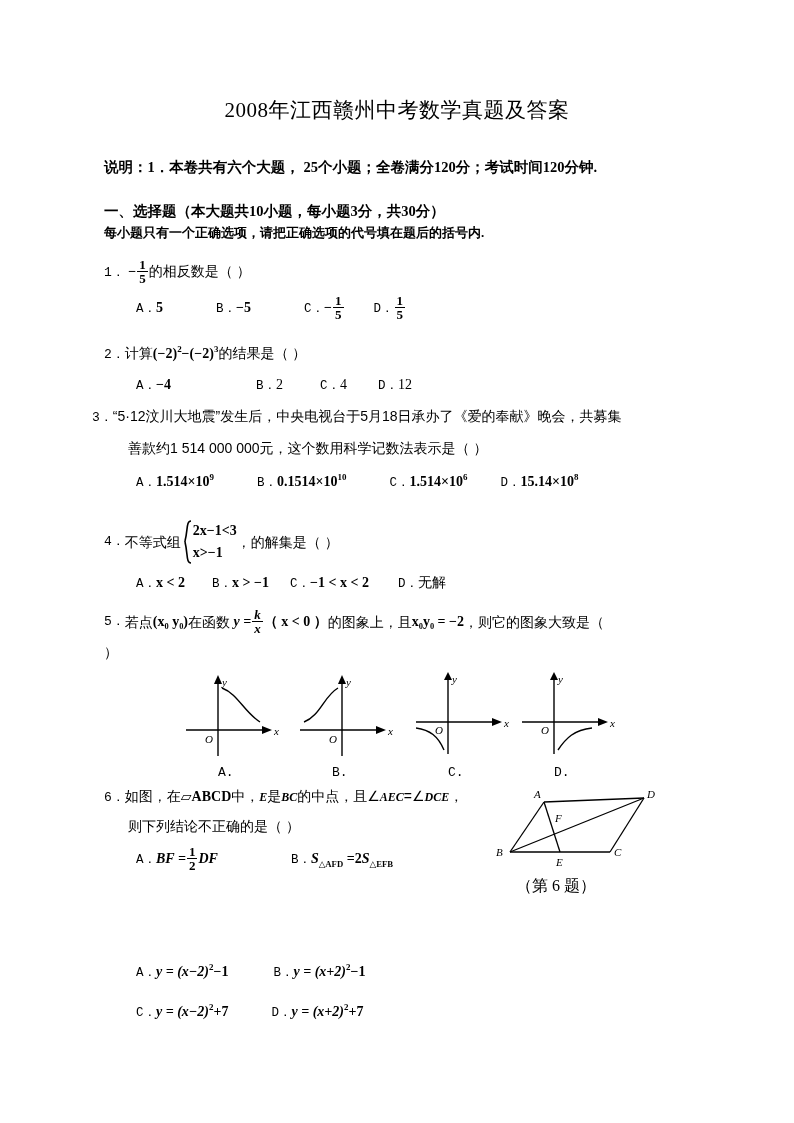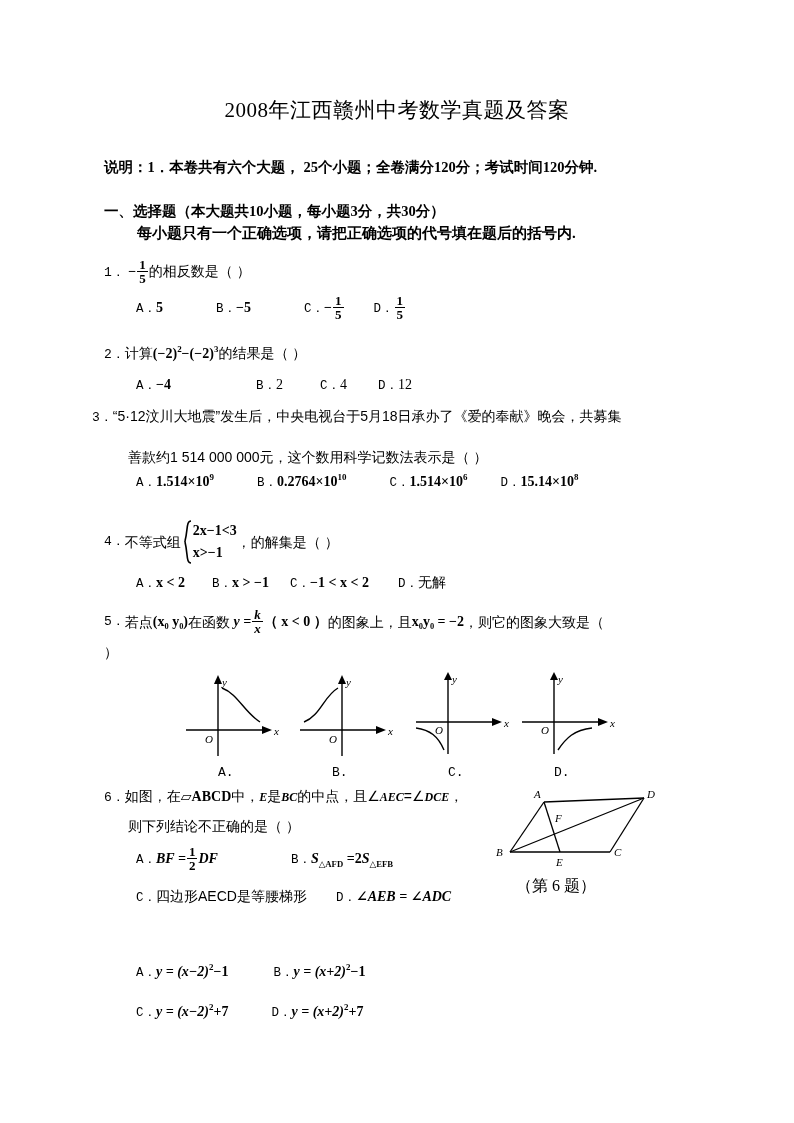--- a/index.html
+++ b/index.html
@@ -41,24 +41,23 @@
   .sec-head {
     position: absolute;
     left: 104px; top: 202px;
     font-size: 14.5px;
     font-weight: bold;
     white-space: nowrap;
   }
   .sec-sub {
     position: absolute;
     left: 104px; top: 224px;
-    font-size: 15px;
-    font-weight: bold;
-    white-space: nowrap;
-    margin-left: 33px;
+    font-size: 13px;
+    font-weight: bold;
+    white-space: nowrap;
   }
   .qnum {
     font-family: "Liberation Mono", "DejaVu Sans Mono", monospace;
     font-size: 13px;
   }
   .qline {
     position: absolute;
     font-size: 14px;
     white-space: nowrap;
     line-height: 1.15;
@@ -180,27 +179,27 @@
     <span class="olab">B．</span><span>2</span>
     <span style="display:inline-block;width:30px"></span>
     <span class="olab">C．</span><span>4</span>
     <span style="display:inline-block;width:24px"></span>
     <span class="olab">D．</span><span>12</span>
   </div>
 
   <div class="qline" style="left:92px; top:408px;">
     <span class="qnum">3．</span><span class="cn">“5·12汶川大地震”发生后，中央电视台于5月18日承办了《爱的奉献》晚会，共募集</span>
   </div>
-  <div class="qline" style="left:128px; top:440px;margin-top:9px;">
+  <div class="qline" style="left:128px; top:440px;">
     <span class="cn">善款约1 514 000 000元，这个数用科学记数法表示是（    ）</span>
   </div>
   <div class="optline" style="left:136px; top:472px;">
     <span class="olab">A．</span><span class="mathbn">1.514×10</span><sup class="ex">9</sup>
     <span style="display:inline-block;width:36px"></span>
-    <span class="olab">B．</span><span class="mathbn">0.2764×10</span><sup class="ex">10</sup>
+    <span class="olab">B．</span><span class="mathbn">0.1514×10</span><sup class="ex">10</sup>
     <span style="display:inline-block;width:36px"></span>
     <span class="olab">C．</span><span class="mathbn">1.514×10</span><sup class="ex">6</sup>
     <span style="display:inline-block;width:26px"></span>
     <span class="olab">D．</span><span class="mathbn">15.14×10</span><sup class="ex">8</sup>
   </div>
 
   <div class="qline" style="left:104px; top:520px;">
     <span class="qnum" style="vertical-align:middle">4．</span><span class="cn" style="vertical-align:middle">不等式组</span><span class="sysbrace"><svg width="12" height="44" viewBox="0 0 12 44">
           <path d="M10 1 C5 1, 7 10, 4 21 C7 10, 5 1, 10 1 M10 43 C5 43, 7 34, 4 22 C7 34, 5 43, 10 43 M4 21 L4 22" stroke="#000" stroke-width="1.6" fill="none"></path>
         </svg></span><span class="sysrows"><span style="display:block">2x−1&lt;3</span><span style="display:block">x&gt;−1</span></span><span class="cn" style="vertical-align:middle">，的解集是（  ）</span>
@@ -285,25 +284,20 @@
     <span class="qnum">6．</span><span class="cn">如图，在</span><span class="mathbn">▱ABCD</span><span class="cn">中，</span><span class="mathb" style="font-size:12px">E</span><span class="cn">是</span><span class="mathb" style="font-size:12px">BC</span><span class="cn">的中点，且∠</span><span class="mathb" style="font-size:12px">AEC</span><span class="cn">=∠</span><span class="mathb" style="font-size:12px">DCE</span><span class="cn">，</span>
   </div>
   <div class="qline" style="left:128px; top:818px;">
     <span class="cn">则下列结论不正确的是（    ）</span>
   </div>
   <div class="optline" style="left:136px; top:845px;">
     <span class="olab">A．</span><span class="mathb">BF =</span><span class="frac"><span class="num">1</span><span class="den">2</span></span><span class="mathb">DF</span>
     <span style="display:inline-block;width:66px"></span>
     <span class="olab">B．</span><span class="mathb">S</span><sub class="sb">△AFD</sub><span class="mathbn"> =2</span><span class="mathb">S</span><sub class="sb">△EFB</sub>
   </div>
-  <div class="optline" style="left:136px; top:888px;">
-    <span class="olab">C．</span><span class="cn">四边形AECD是等腰梯形</span>
-    <span style="display:inline-block;width:22px"></span>
-    <span class="olab">D．</span><span class="mathb">∠AEB = ∠ADC</span>
-  </div>
 
   <div class="fig6">
     <svg width="190" height="90" viewBox="0 0 190 90">
 
       <line x1="52" y1="16" x2="152" y2="12" stroke="#000" stroke-width="1.3"></line>
       <line x1="152" y1="12" x2="118" y2="66" stroke="#000" stroke-width="1.3"></line>
       <line x1="118" y1="66" x2="18" y2="66" stroke="#000" stroke-width="1.3"></line>
       <line x1="18" y1="66" x2="52" y2="16" stroke="#000" stroke-width="1.3"></line>
 
       <line x1="18" y1="66" x2="152" y2="12" stroke="#000" stroke-width="1.3"></line>

